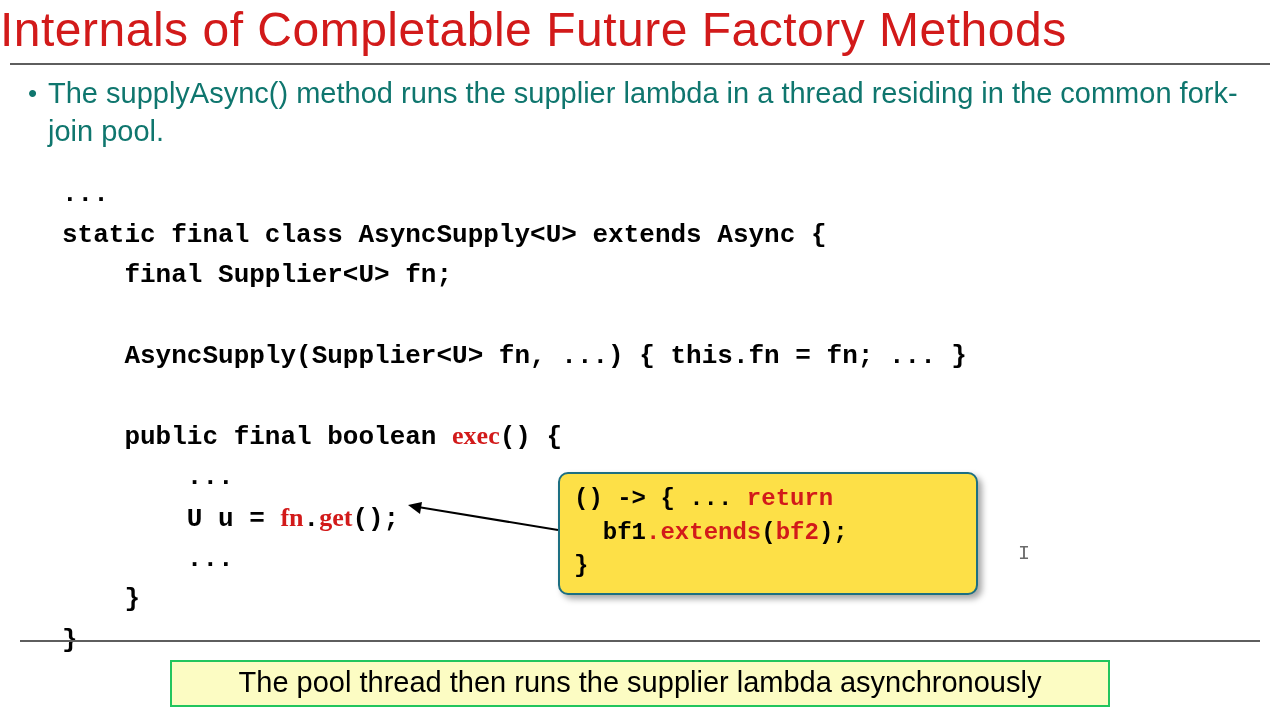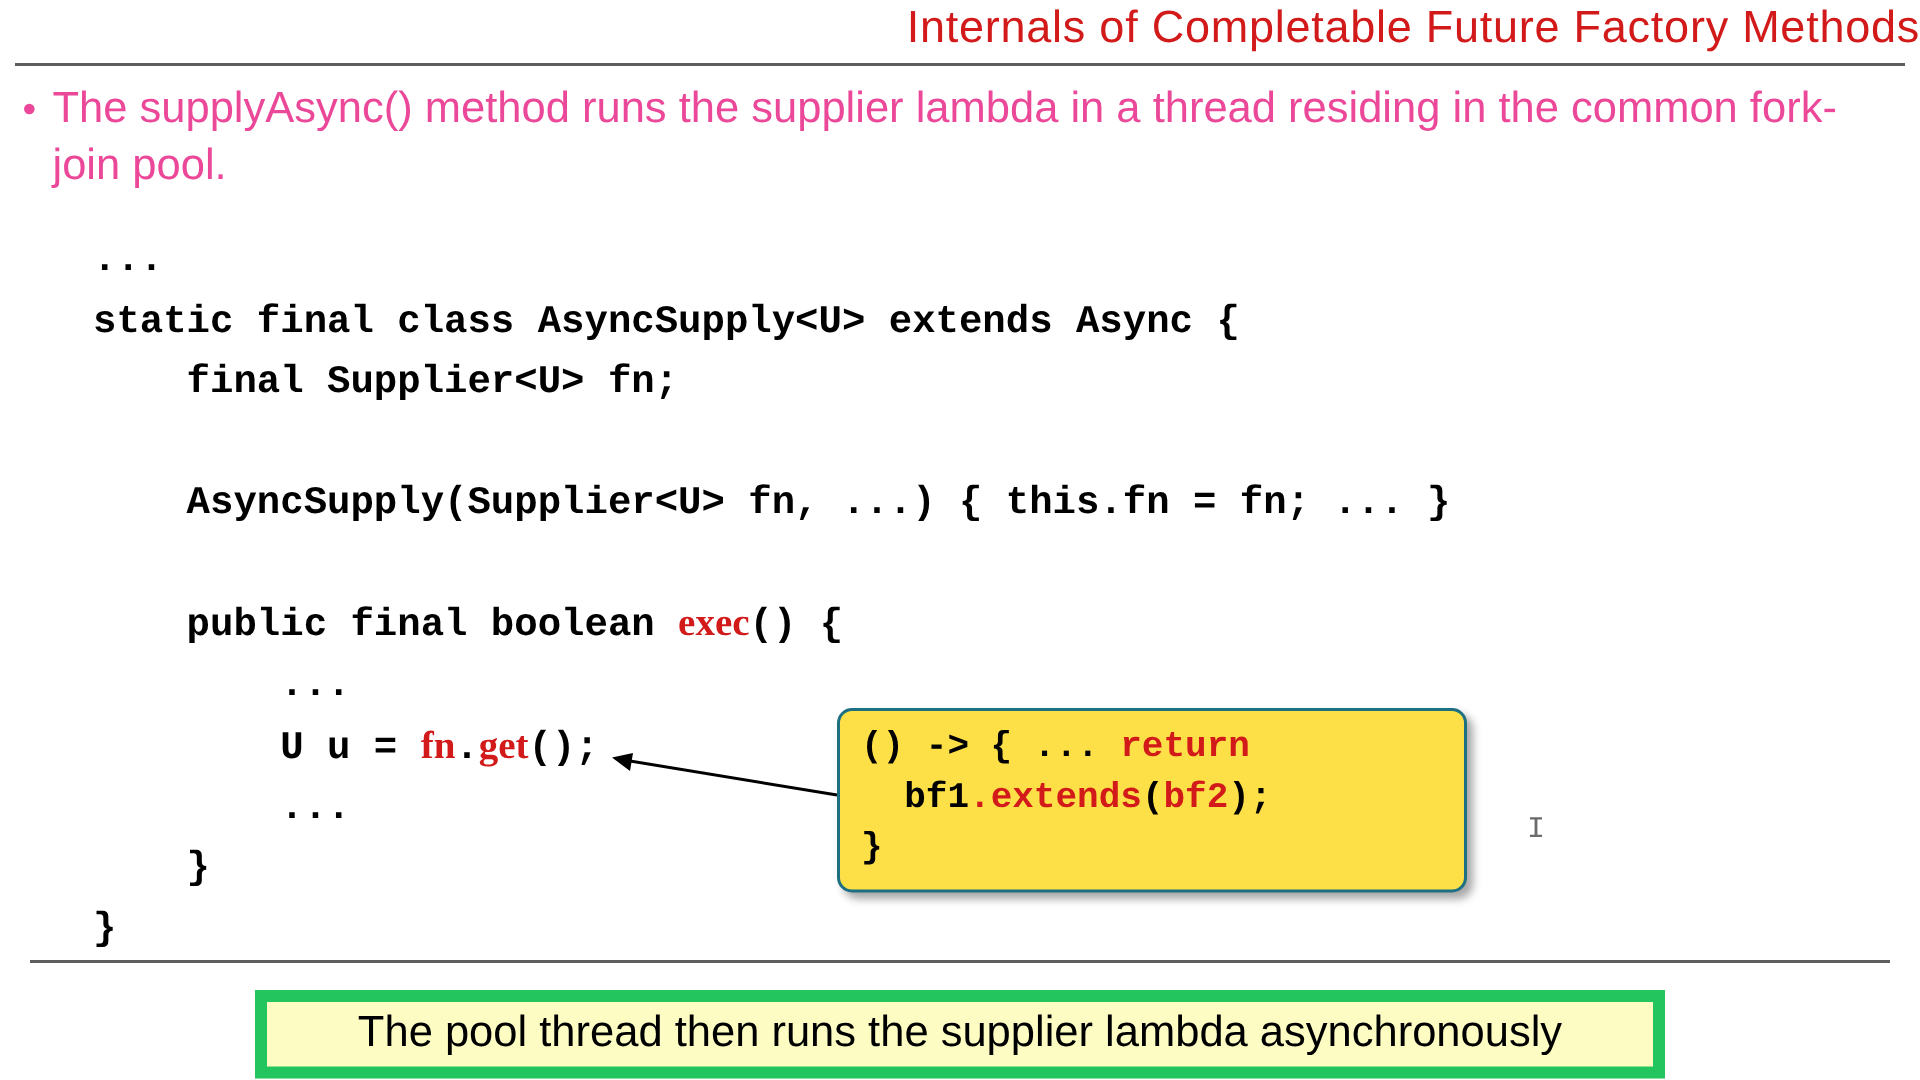--- a/index.html
+++ b/index.html
@@ -1,38 +1,38 @@
 <!DOCTYPE html>
 <html><head>
 <meta charset="utf-8">
 <style>
   * { box-sizing: border-box; margin: 0; padding: 0; }
   html, body { width: 1280px; height: 720px; background: #fff; font-family: "Segoe UI", Tahoma, Arial, sans-serif; overflow: hidden; }
   .slide { position: relative; width: 1280px; height: 720px; }
 
   .title {
-    text-align: right;
+    text-align: left;
     color: #d21a1a;
-    font-size: 30px;
+    font-size: 48px;
     font-weight: 400;
     padding: 2px 0 6px;
     letter-spacing: 0.5px;
     border-radius: 21px;
   }
   .hr-top, .hr-bottom {
     border: none;
     border-top: 2px solid #5e5e5e;
     margin: 0 10px;
   }
   .hr-bottom { position: absolute; left: 10px; right: 10px; top: 640px; }
 
   .body-text {
     font-size: 29px;
-    color: #ec4899;
-    padding: 10px 18px 0 7px;
+    color: #0f766e;
+    padding: 10px 18px 0 20px;
     line-height: 1.3;
     display: flex;
   }
   .bullet-dot { width: 28px; flex: 0 0 28px; font-size: 26px; padding-top: 2px; padding-left: 8px; }
   .bullet-dot::before { content: "\2022"; }
 
   .code-block {
     font-family: "Courier New", Courier, monospace;
     font-weight: bold;
     font-size: 26px;
@@ -68,21 +68,21 @@
     top: 502px;
     pointer-events: none;
   }
 
   .footer-box {
     position: absolute;
     left: 170px;
     top: 660px;
     width: 940px;
     background: #fcfcc3;
-    border: 8px solid #22c55e;
+    border: 2px solid #22c55e;
     text-align: center;
     font-size: 29px;
     padding: 4px 10px 6px;
     color: #000;
   }
 
   .cursor-caret {
     position: absolute;
     left: 1018px;
     top: 542px;

